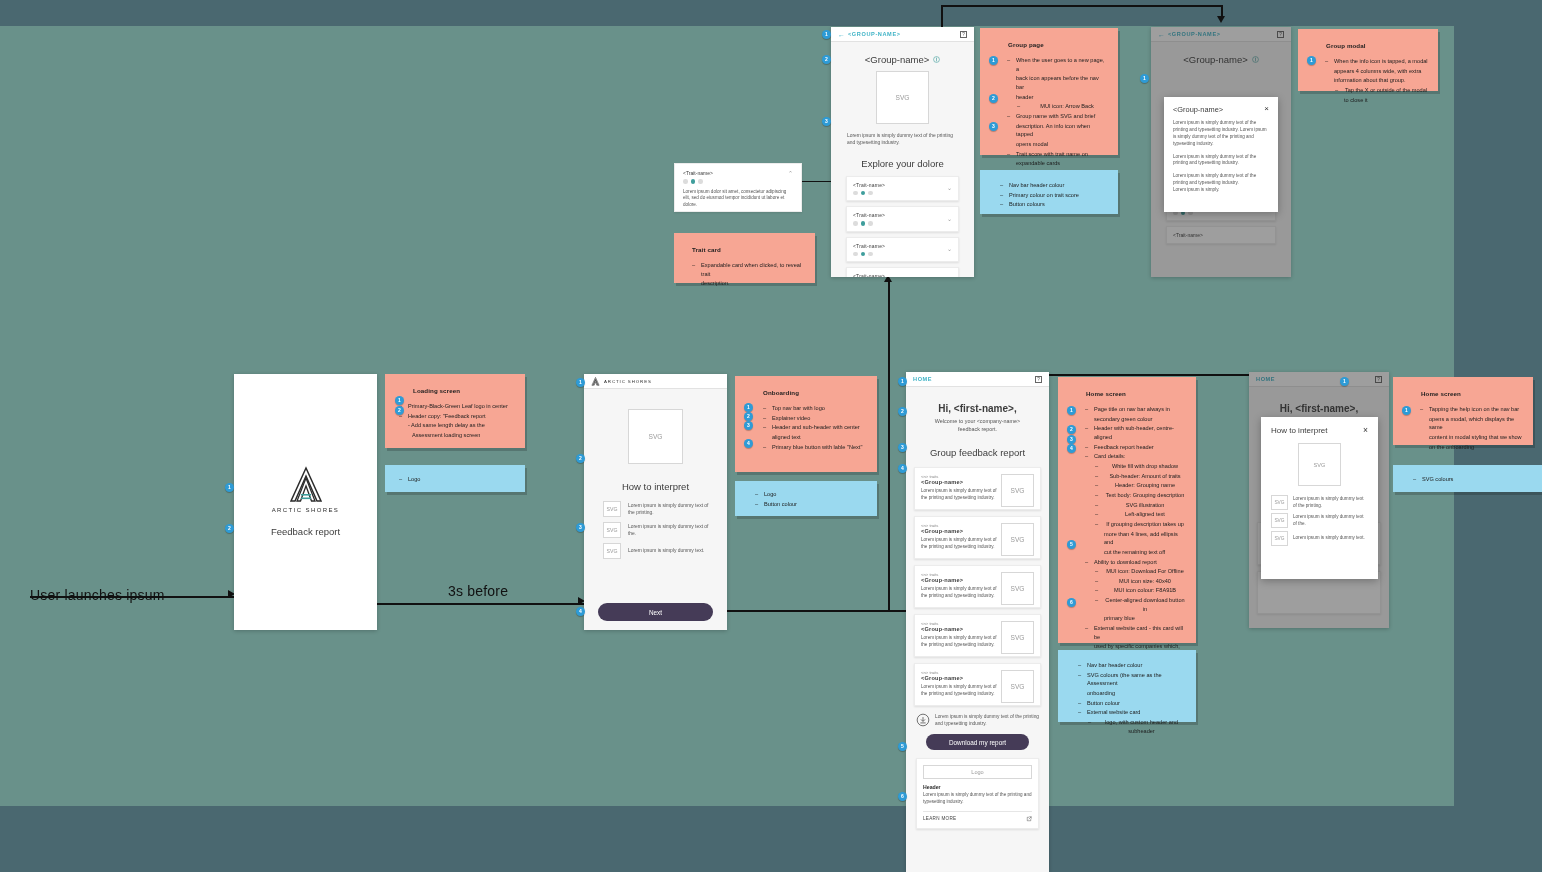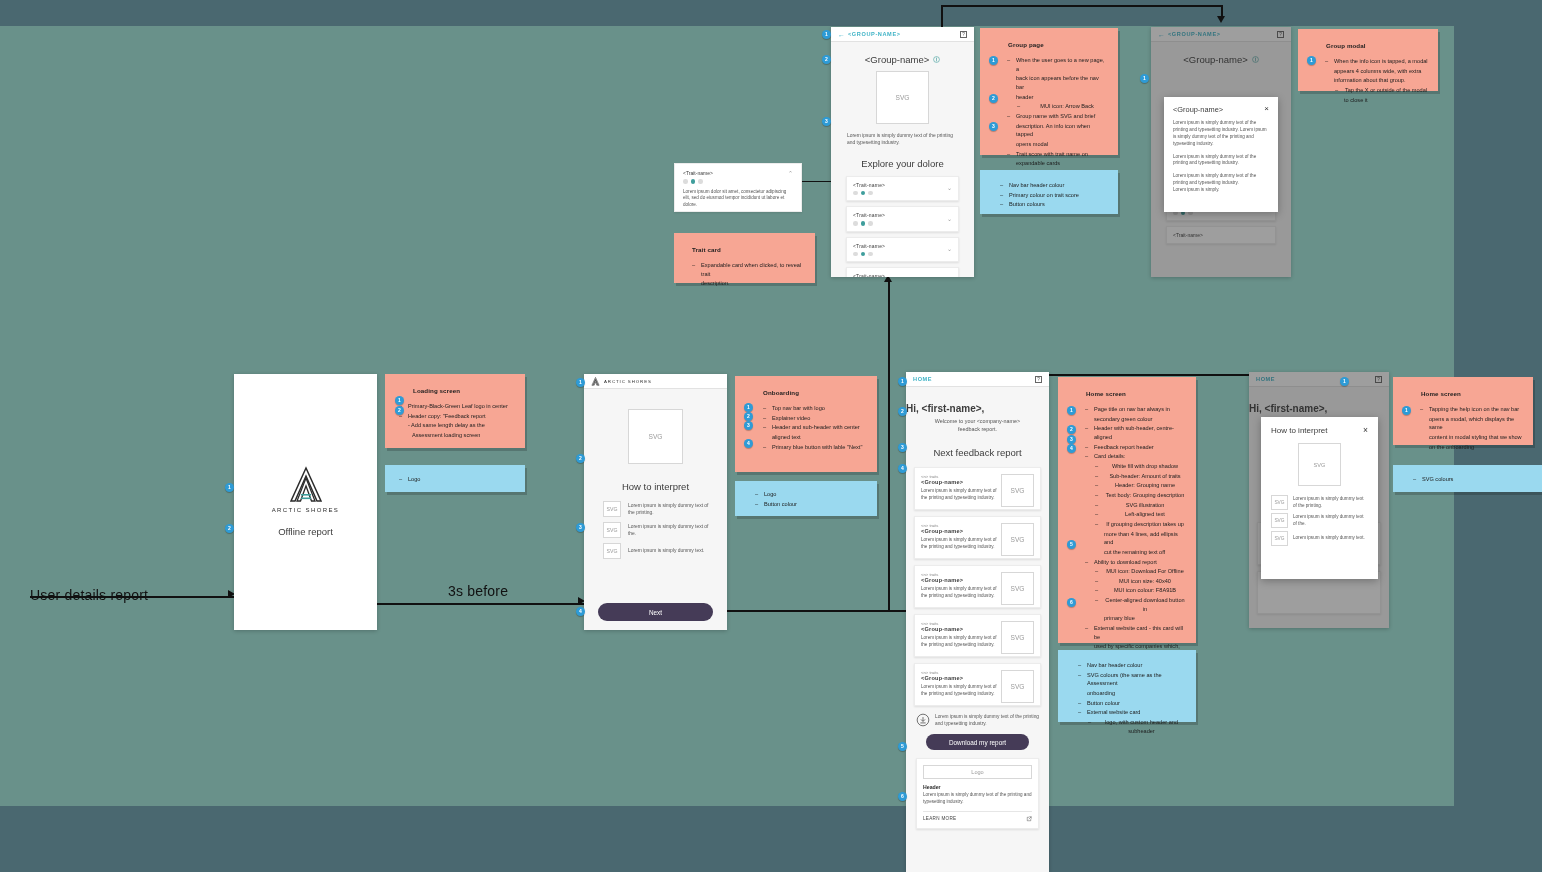--- a/index.html
+++ b/index.html
@@ -43,21 +43,21 @@
   
   .navbar{height:15px;background:#fff;border-bottom:1px solid #e2e2e2;
     display:flex;align-items:center;padding:0 7px;box-sizing:border-box;justify-content:space-between;}
   .navtitle{font-size:5.6px;color:#3fb3c6;letter-spacing:.6px;font-weight:bold;}
   .helpbtn{width:7px;height:7px;border:1px solid #666;color:#444;font-size:4.6px;
     line-height:6px;text-align:center;box-sizing:border-box;}
   .backarrow{color:#3fb3c6;font-size:7px;margin-right:3px;line-height:1;}
 
   .body-grey{background:#f6f6f6;}
 
-  .h1{font-size:11px;color:#3c3c3c;text-align:left;font-weight:normal;}
+  .h1{font-size:11px;color:#3c3c3c;text-align:center;font-weight:normal;}
   .h2{font-size:9.5px;color:#3c3c3c;text-align:center;font-weight:normal;}
   .sub{font-size:5.4px;color:#555;text-align:center;line-height:1.45;}
 
   .svgbox{border:1px solid #d7d7d7;background:#fff;display:flex;align-items:center;
     justify-content:center;color:#9a9a9a;font-size:6.6px;box-sizing:border-box;}
 
   .card{background:#fff;border:1px solid #ececec;box-shadow:0 1px 2px rgba(0,0,0,.10);
         box-sizing:border-box;}
 
   .cap{font-size:4.2px;color:#8a8a8a;}
@@ -102,34 +102,34 @@
 <div class="connector" style="left:1318px;top:374px;width:1.5px;height:12px;"></div>
 <div class="abs" style="left:1314px;top:384px;width:0;height:0;border-top:7px solid #111;border-left:4px solid transparent;border-right:4px solid transparent;"></div>
 
 <div class="connector" style="left:941px;top:5px;width:1.5px;height:54px;"></div>
 <div class="connector" style="left:941px;top:5px;width:281px;height:1.5px;"></div>
 <div class="connector" style="left:1221px;top:5px;width:1.5px;height:13px;"></div>
 <div class="abs" style="left:1217px;top:16px;width:0;height:0;border-top:7px solid #111;border-left:4px solid transparent;border-right:4px solid transparent;"></div>
 
 <div class="connector" style="left:793px;top:181px;width:56px;height:1px;"></div>
 
-<span class="label-flow" style="left:30px;top:587px;">User details report</span>
+<span class="label-flow" style="left:30px;top:587px;">User launches ipsum</span>
 <span class="label-flow" style="left:448px;top:583px;">3s before</span>
 
 <div class="screen" style="left:234px;top:374px;width:143px;height:256px;">
   <div class="abs logo-wrap" style="left:0;right:0;top:92px;">
     <svg width="36" height="38" viewBox="0 0 36 38">
       <path d="M18 2 L33 35 L29 35 L18 10 L7 35 L3 35 Z" fill="none" stroke="#2b2b2b" stroke-width="1.5"></path>
       <path d="M18 12 L27 35 L23.5 35 L18 20 L12.5 35 L9 35 Z" fill="none" stroke="#2b2b2b" stroke-width="1.3"></path>
       <rect x="13" y="28" width="10" height="1.6" fill="#3f9e9c"></rect>
       <rect x="13" y="31.5" width="10" height="1.6" fill="#3f9e9c"></rect>
     </svg>
     <div class="logo-name">ARCTIC SHORES</div>
   </div>
-  <div class="abs" style="left:0;right:0;top:152px;text-align:center;font-size:9.5px;color:#3c3c3c;">Offline report</div>
+  <div class="abs" style="left:0;right:0;top:152px;text-align:center;font-size:9.5px;color:#3c3c3c;">Feedback report</div>
 </div>
 <div class="badge" style="left:225px;top:483px;">1</div>
 <div class="badge" style="left:225px;top:524px;">2</div>
 
 <div class="note red" style="left:385px;top:374px;width:140px;height:74px;">
   <h4>Loading screen</h4>
   <ul>
     <li>Primary-Black-Green Leaf logo in center</li>
     <li>Header copy: "Feedback report</li>
     <li class="cont" style="padding-left:9px;">- Add same length delay as the</li>
@@ -199,21 +199,21 @@
 </div>
 
 <div class="screen" style="left:906px;top:372px;width:143px;height:500px;">
   <div class="navbar">
     <span class="navtitle">HOME</span>
     <span class="helpbtn">?</span>
   </div>
   <div class="body-grey abs" style="left:0;top:15px;right:0;bottom:0;overflow:hidden;">
     <div class="h1" style="margin-top:16px;font-weight:bold;font-size:10px;">Hi, &lt;first-name&gt;,</div>
     <div class="sub" style="margin:4px 22px 0;">Welcome to your &lt;company-name&gt; feedback report.</div>
-    <div class="h2" style="margin-top:13px;">Next feedback report</div>
+    <div class="h2" style="margin-top:13px;">Group feedback report</div>
 
     <div style="margin:9px 8px 0;">
       <div class="card" style="display:flex;padding:6px 6px;margin-bottom:6px;height:43px;box-sizing:border-box;">
         <div style="flex:1;">
           <div class="cap">&lt;n&gt; traits</div>
           <div class="grp">&lt;Group-name&gt;</div>
           <div class="bodytxt" style="margin-top:3px;">Lorem ipsum is simply dummy text of the printing and typesetting industry.</div>
         </div>
         <div class="svgbox" style="width:33px;height:33px;flex:none;margin-left:4px;align-self:flex-start;">SVG</div>
       </div>

